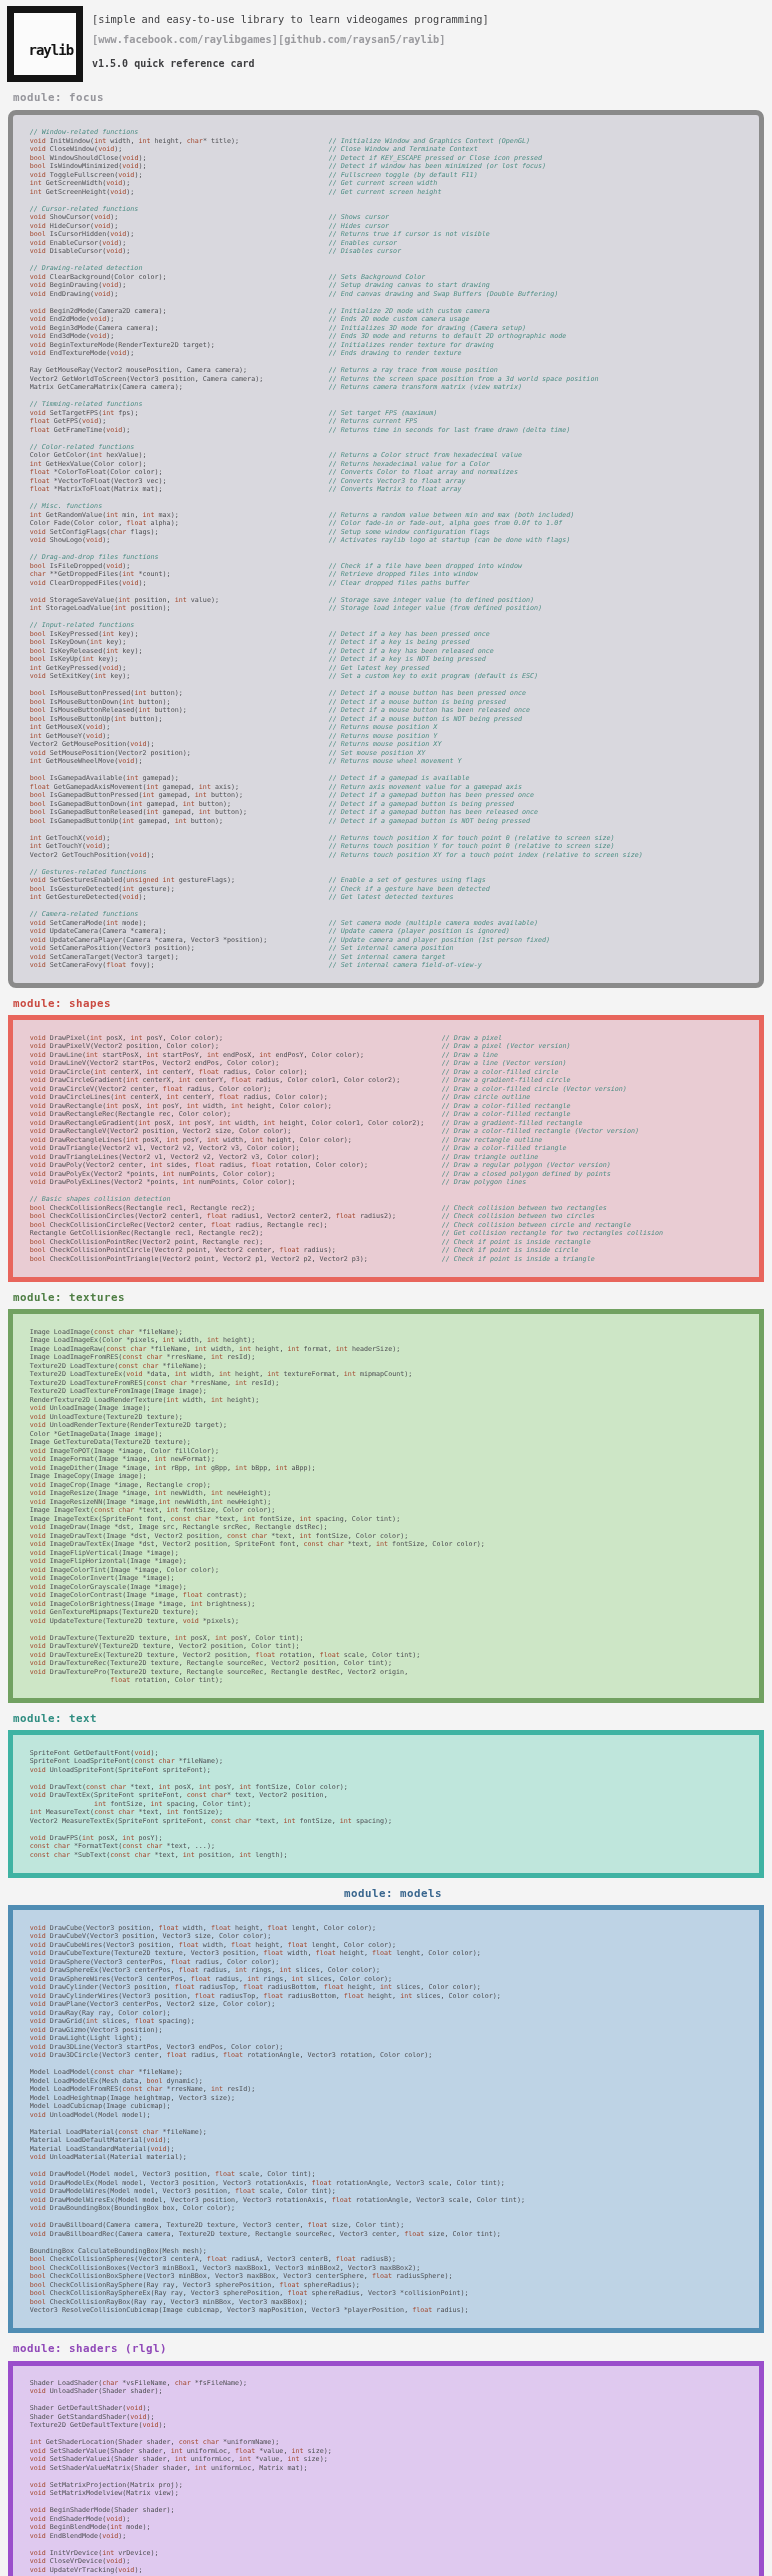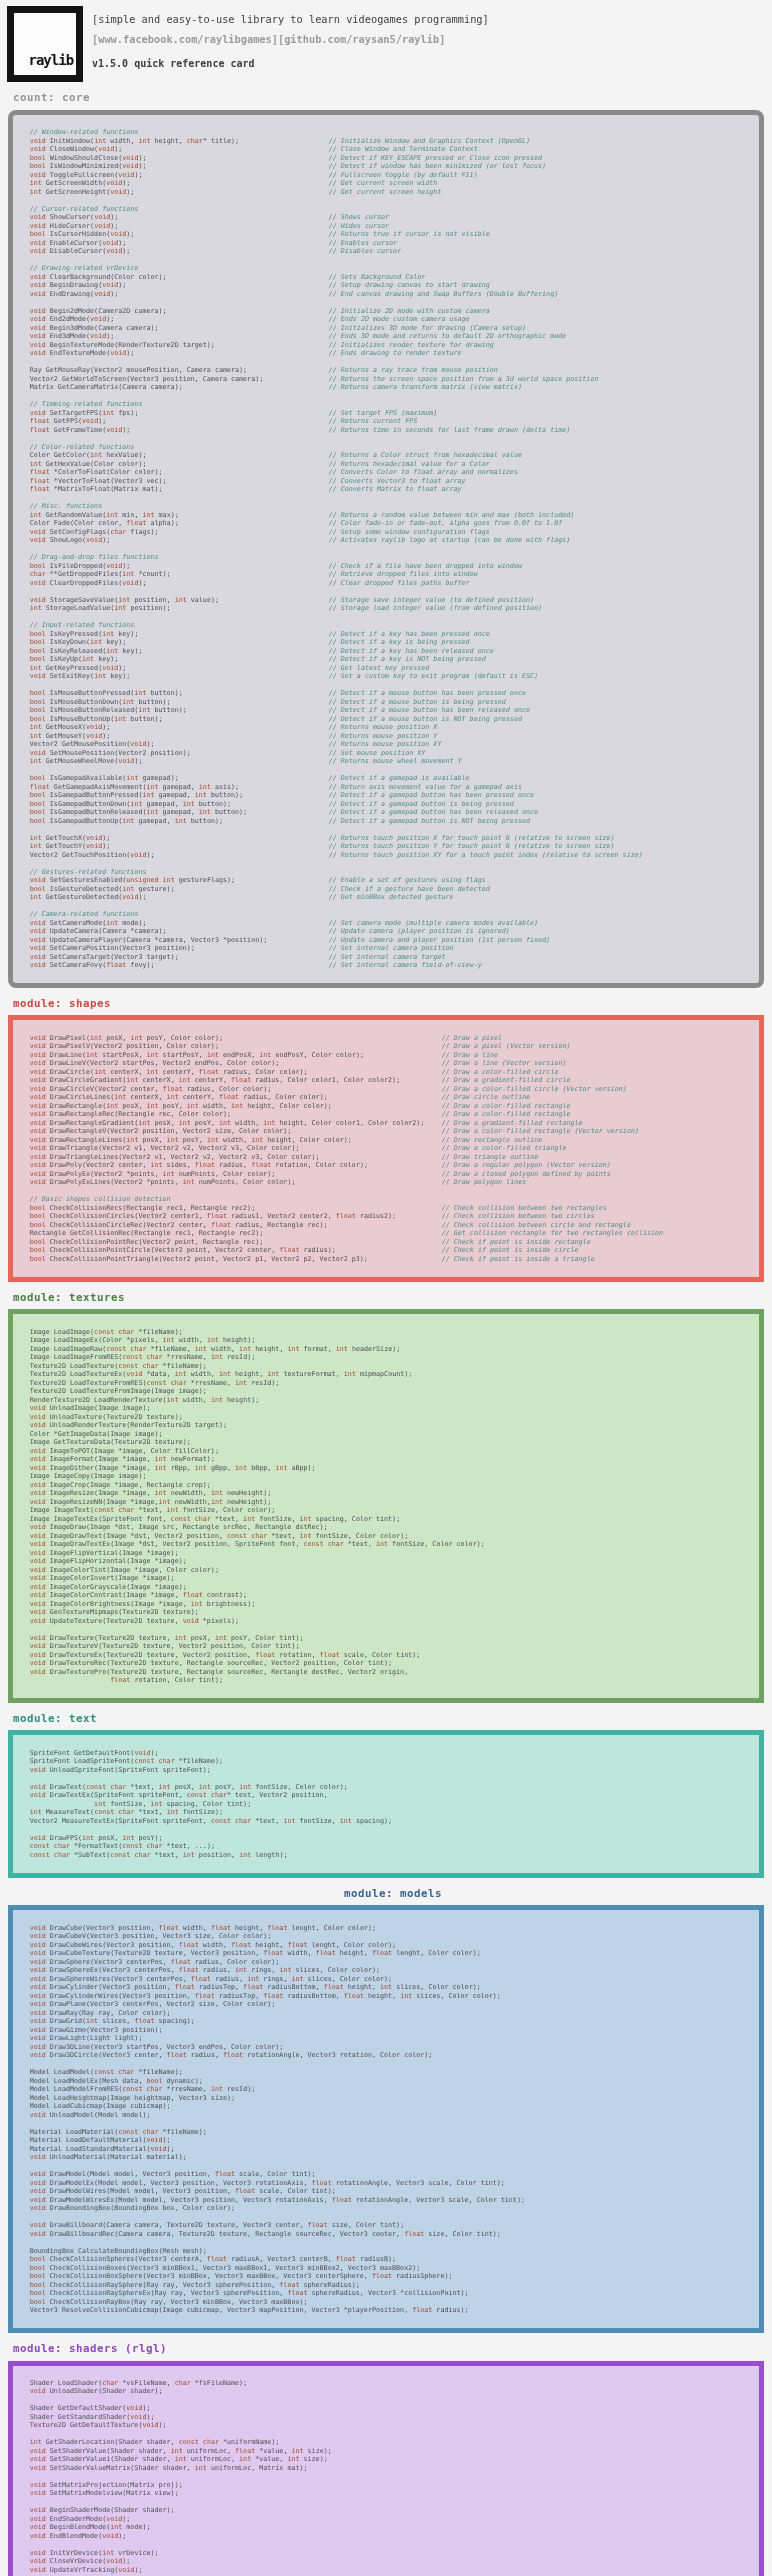--- a/index.html
+++ b/index.html
@@ -3,21 +3,21 @@
 <meta charset="utf-8">
 <style>
   html,body{margin:0;padding:0;}
   body{
     width:773px;height:3184px;overflow:hidden;
     background:#f4f4f4;
     font-family:"DejaVu Sans Mono","Liberation Mono",monospace;
   }
   .header{display:flex;padding:6.2px 0 0 6.7px;}
   .logo{width:62px;height:62px;border:7.2px solid #141414;background:#fbfbfb;position:relative;flex:none;}
-  .logo-text{position:absolute;right:2.6px;bottom:7px;font-weight:bold;font-size:14px;letter-spacing:-1px;color:#141414;}
+  .logo-text{position:absolute;right:2.6px;bottom:17px;font-weight:bold;font-size:14px;letter-spacing:-1px;color:#141414;}
   .head-lines{margin-left:9.3px;padding-top:7.2px;}
   .tagline{font-size:10.3px;font-weight:normal;color:#3e3e40;white-space:pre;}
   .links{font-size:10.3px;font-weight:bold;color:#9b9b9f;margin-top:7.2px;white-space:pre;}
   .subtitle{font-size:10px;font-weight:bold;color:#3e3e40;margin-top:13px;white-space:pre;}
 
   .mod-label{font-size:10.8px;font-weight:bold;letter-spacing:0.5px;margin:9.3px 0 5.2px 13px;white-space:pre;}
   .codebox{
     margin:0 9.3px 0 7.7px;border:5.7px solid #888;background:#ddd;
     padding:13.4px 7.2px 13.4px 17px;font-size:6.7px;
   }
@@ -34,21 +34,21 @@
     <span class="logo-text">raylib</span>
   </div>
   <div class="head-lines">
     <div class="tagline">[simple and easy-to-use library to learn videogames programming]</div>
     <div class="links">[www.facebook.com/raylibgames][github.com/raysan5/raylib]</div>
     <div class="subtitle">v1.5.0 quick reference card</div>
   </div>
 </div>
 
 <main id="modules">
-    <div class="mod-label" style="color: rgb(150, 150, 156);">count: core</div>
+    <div class="mod-label" style="color: rgb(150, 150, 156);">module: focus</div>
     <div class="codebox" style="border-color: rgb(138, 138, 138); background: rgb(217, 216, 222); border-radius: 8px; --codecol: 299px;">
       <div class="row">
         <span class="sec">// Window-related functions</span>
       </div>
       <div class="row">
         <span class="code"><span class="k">void</span> InitWindow(<span class="k">int</span> width, <span class="k">int</span> height, <span class="k">char</span>* title);</span>
         <span class="cmt">// Initialize Window and Graphics Context (OpenGL)</span>
       </div>
       <div class="row">
         <span class="code"><span class="k">void</span> CloseWindow(<span class="k">void</span>);</span>
@@ -93,21 +93,21 @@
       <div class="row">
         <span class="code"><span class="k">void</span> EnableCursor(<span class="k">void</span>);</span>
         <span class="cmt">// Enables cursor</span>
       </div>
       <div class="row">
         <span class="code"><span class="k">void</span> DisableCursor(<span class="k">void</span>);</span>
         <span class="cmt">// Disables cursor</span>
       </div>
       <div class="row">&nbsp;</div>
       <div class="row">
-        <span class="sec">// Drawing-related vrDevice</span>
+        <span class="sec">// Drawing-related detection</span>
       </div>
       <div class="row">
         <span class="code"><span class="k">void</span> ClearBackground(Color color);</span>
         <span class="cmt">// Sets Background Color</span>
       </div>
       <div class="row">
         <span class="code"><span class="k">void</span> BeginDrawing(<span class="k">void</span>);</span>
         <span class="cmt">// Setup drawing canvas to start drawing</span>
       </div>
       <div class="row">
@@ -347,21 +347,21 @@
       <div class="row">
         <span class="code"><span class="k">void</span> SetGesturesEnabled(<span class="k">unsigned</span> <span class="k">int</span> gestureFlags);</span>
         <span class="cmt">// Enable a set of gestures using flags</span>
       </div>
       <div class="row">
         <span class="code"><span class="k">bool</span> IsGestureDetected(<span class="k">int</span> gesture);</span>
         <span class="cmt">// Check if a gesture have been detected</span>
       </div>
       <div class="row">
         <span class="code"><span class="k">int</span> GetGestureDetected(<span class="k">void</span>);</span>
-        <span class="cmt">// Get minBBox detected gesture</span>
+        <span class="cmt">// Get latest detected textures</span>
       </div>
       <div class="row">&nbsp;</div>
       <div class="row">
         <span class="sec">// Camera-related functions</span>
       </div>
       <div class="row">
         <span class="code"><span class="k">void</span> SetCameraMode(<span class="k">int</span> mode);</span>
         <span class="cmt">// Set camera mode (multiple camera modes available)</span>
       </div>
       <div class="row">

